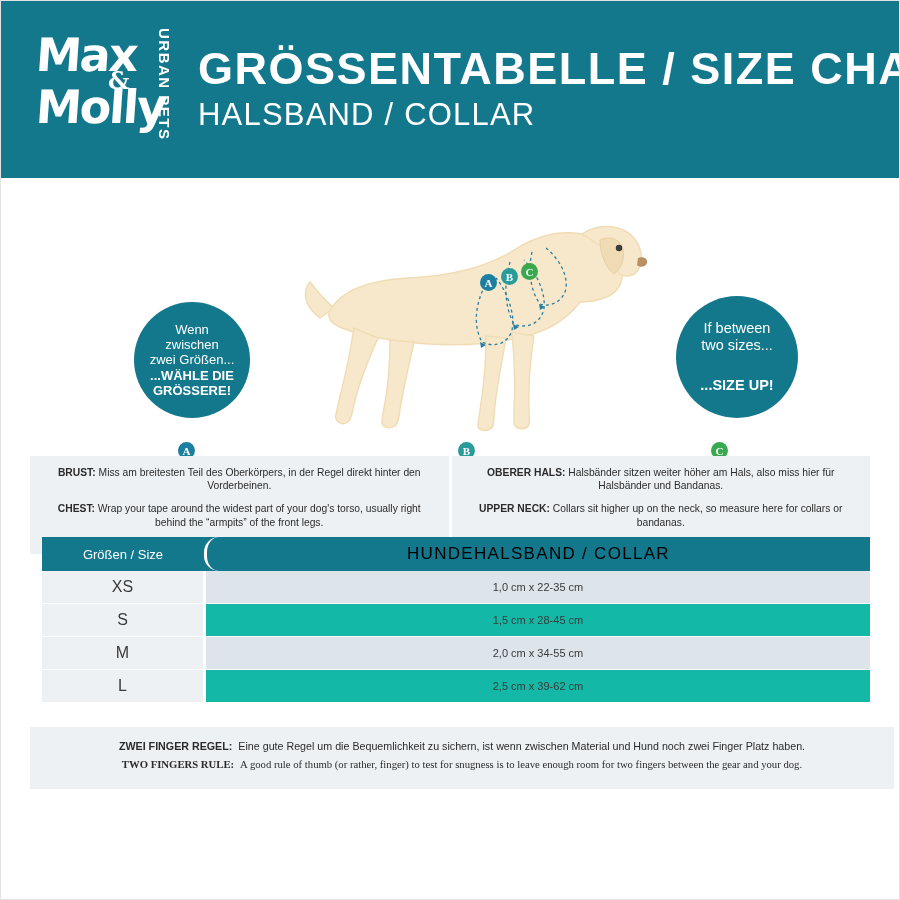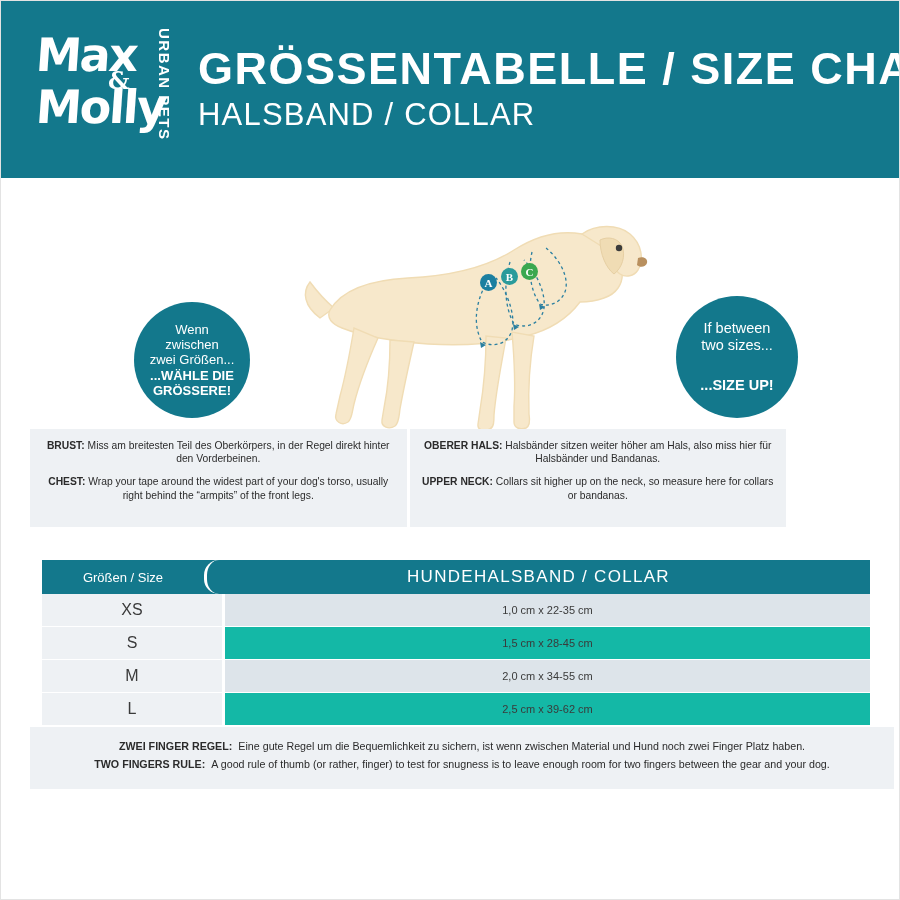--- a/index.html
+++ b/index.html
@@ -138,22 +138,22 @@
   .m-a-top { left: 480px; top: 96px; }
   .m-b-top { left: 501px; top: 90px; }
   .m-c-top { left: 521px; top: 85px; }
   .m-a-bot { left: 178px; top: 264px; }
   .m-b-bot { left: 458px; top: 264px; }
   .m-c-bot { left: 711px; top: 264px; }
 
   
   .desc-row {
     position: absolute;
-    left: 30px; top: 429px;
-    width: 756px; height: 98px;
+    left: 30px; top: 456px;
+    width: 840px; height: 98px;
     display: flex;
     border-radius: 26px;
   }
   .desc-col {
     flex: 1 1 0;
     background: #eef1f4;
     padding: 10px 12px 8px;
     text-align: center;
     position: relative;
   }
@@ -163,51 +163,51 @@
     font-size: 10.3px;
     color: #2b2b2b;
     line-height: 1.28;
   }
   .desc-col p:last-child { margin-bottom: 0; }
   .desc-col .lead { font-weight: bold; }
 
   
   .table {
     position: absolute;
-    left: 30px; top: 560px;
+    left: 30px; top: 537px;
     width: 840px;
     padding-left: 12px;
   }
   .t-head {
     display: flex;
     background: #13788c;
     height: 34px;
   }
   .t-head .c1 {
     width: 162px;
     color: #ffffff;
     font-size: 13px;
     display: flex; align-items: center; justify-content: center;
   }
   .t-head .c2 {
     flex: 1;
-    color: #ffffff;
+    color: #000000;
     font-size: 17px;
     letter-spacing: 1.3px;
     display: flex; align-items: center; justify-content: center;
     border-left: 3px solid #ffffff;
     border-radius: 15px;
   }
   .t-row {
     display: flex;
     height: 33px;
     border-bottom: 1px solid #ffffff;
   }
   .t-row .c1 {
-    width: 180px;
+    width: 161px;
     background: #eef1f4;
     font-size: 16px;
     color: #3a3a3a;
     display: flex; align-items: center; justify-content: center;
   }
   .t-row .c2 {
     flex: 1;
     font-size: 11px;
     color: #3a3a3a;
     display: flex; align-items: center; justify-content: center;
@@ -227,21 +227,21 @@
   .note-line {
     display: flex;
     align-items: baseline;
     font-size: 10.7px;
     color: #2b2b2b;
     line-height: 1.5;
     justify-content: center;
   }
   .note-line .lbl { font-weight: bold; white-space: nowrap; }
   .note-line .txt { margin-left: 6px; }
-  .note-line.l2 { margin-top: 2px; }
+  .note-line.l2 { margin-top: 2px; font-family: Liberation Serif, serif; }
 
   
   .frame {
     position: absolute;
     left: 0; top: 0; width: 900px; height: 900px;
     border: 1px solid #e3e3e3;
     pointer-events: none;
   }
 </style>
 </head>

